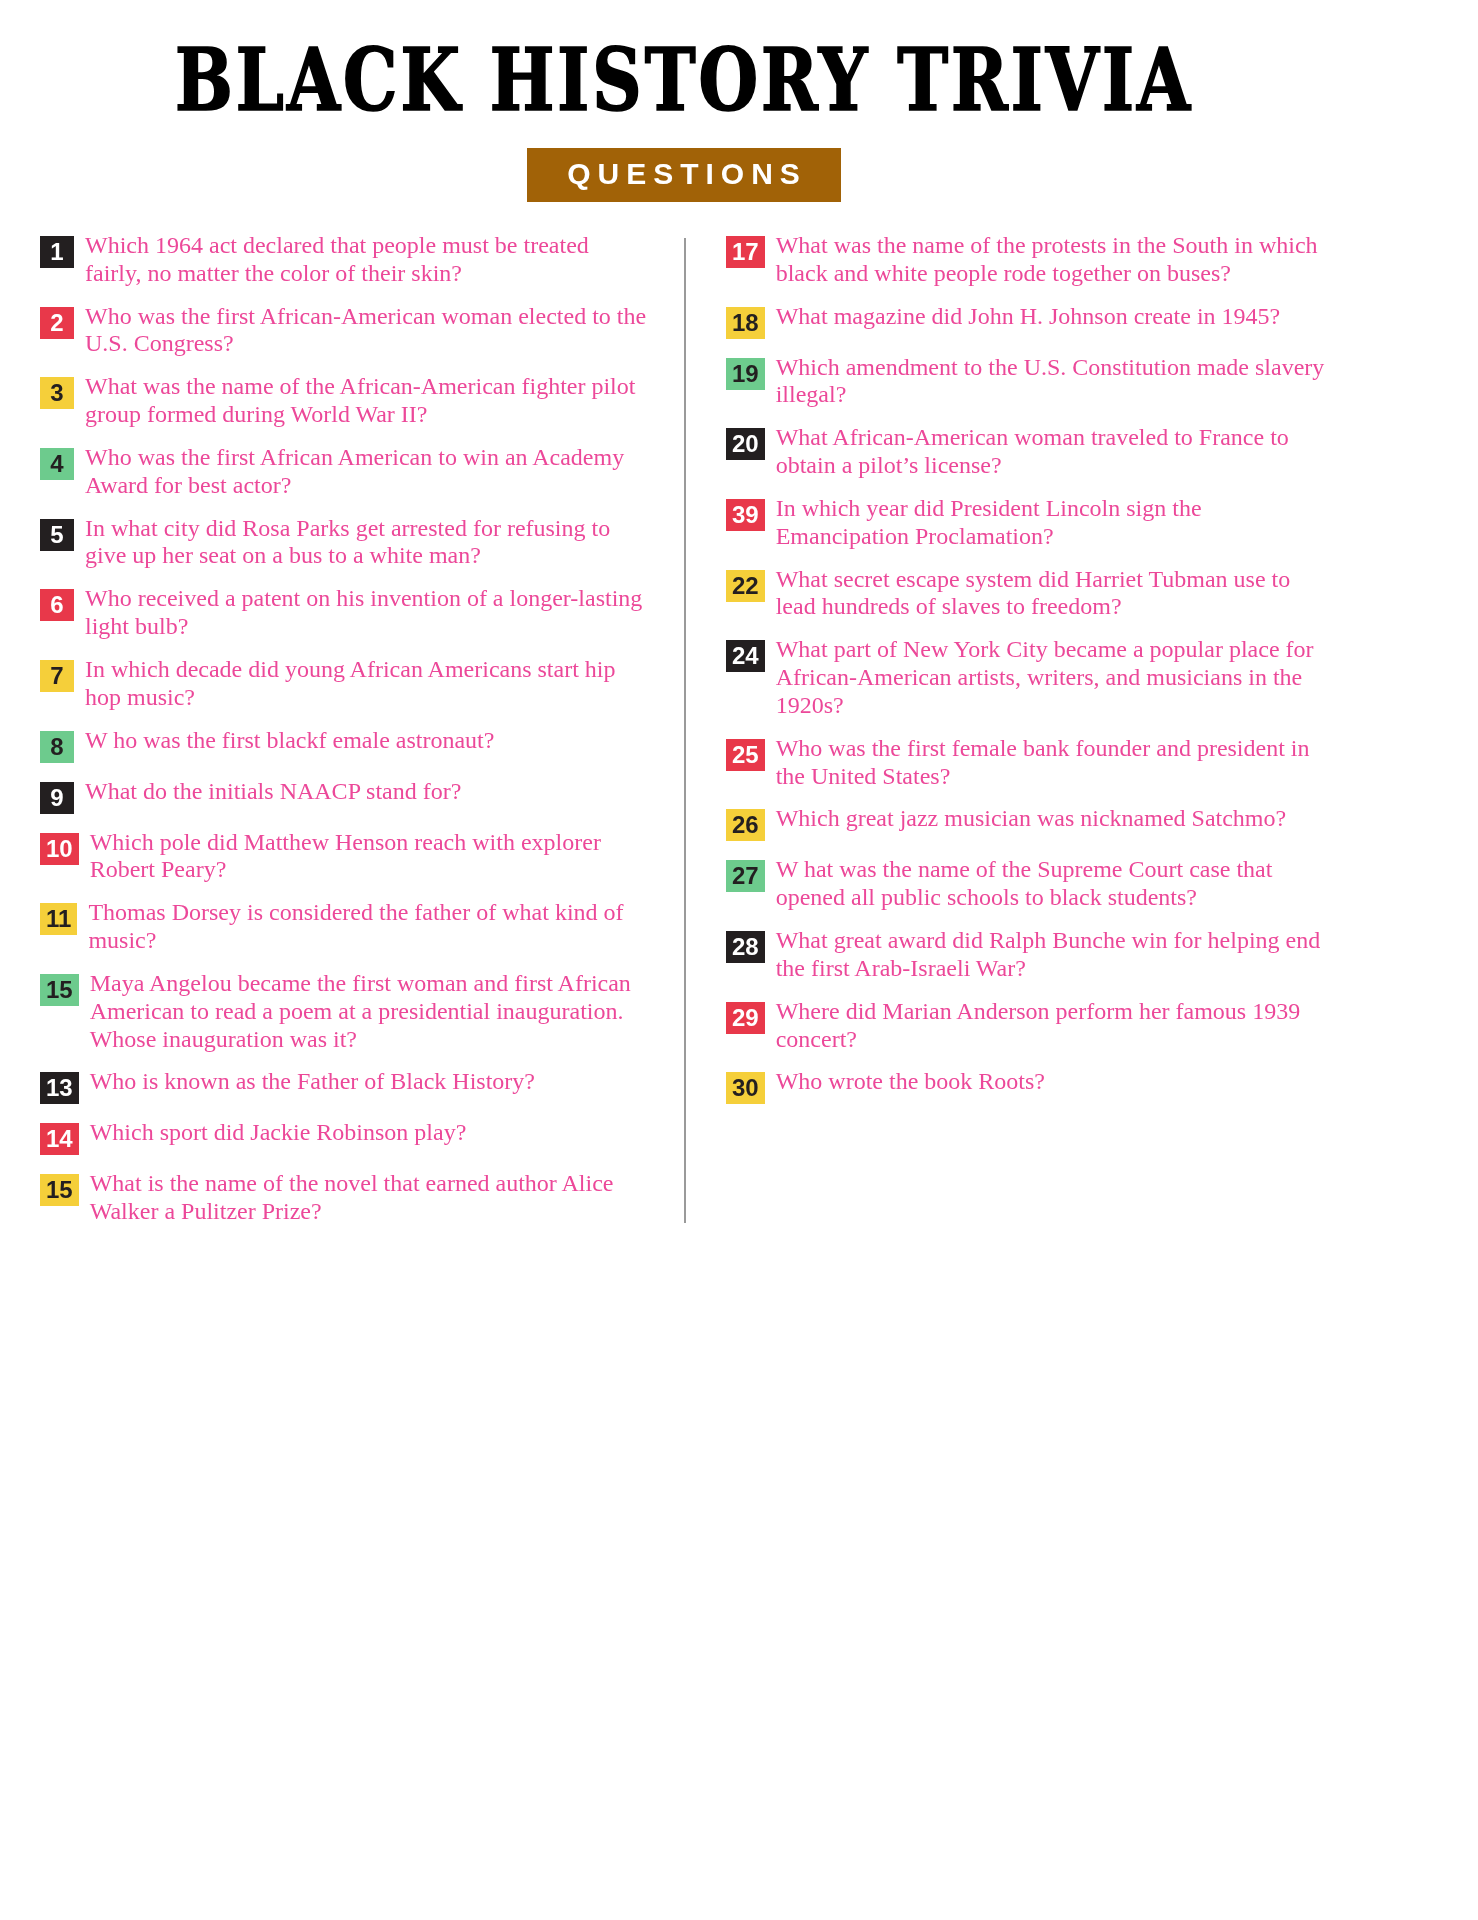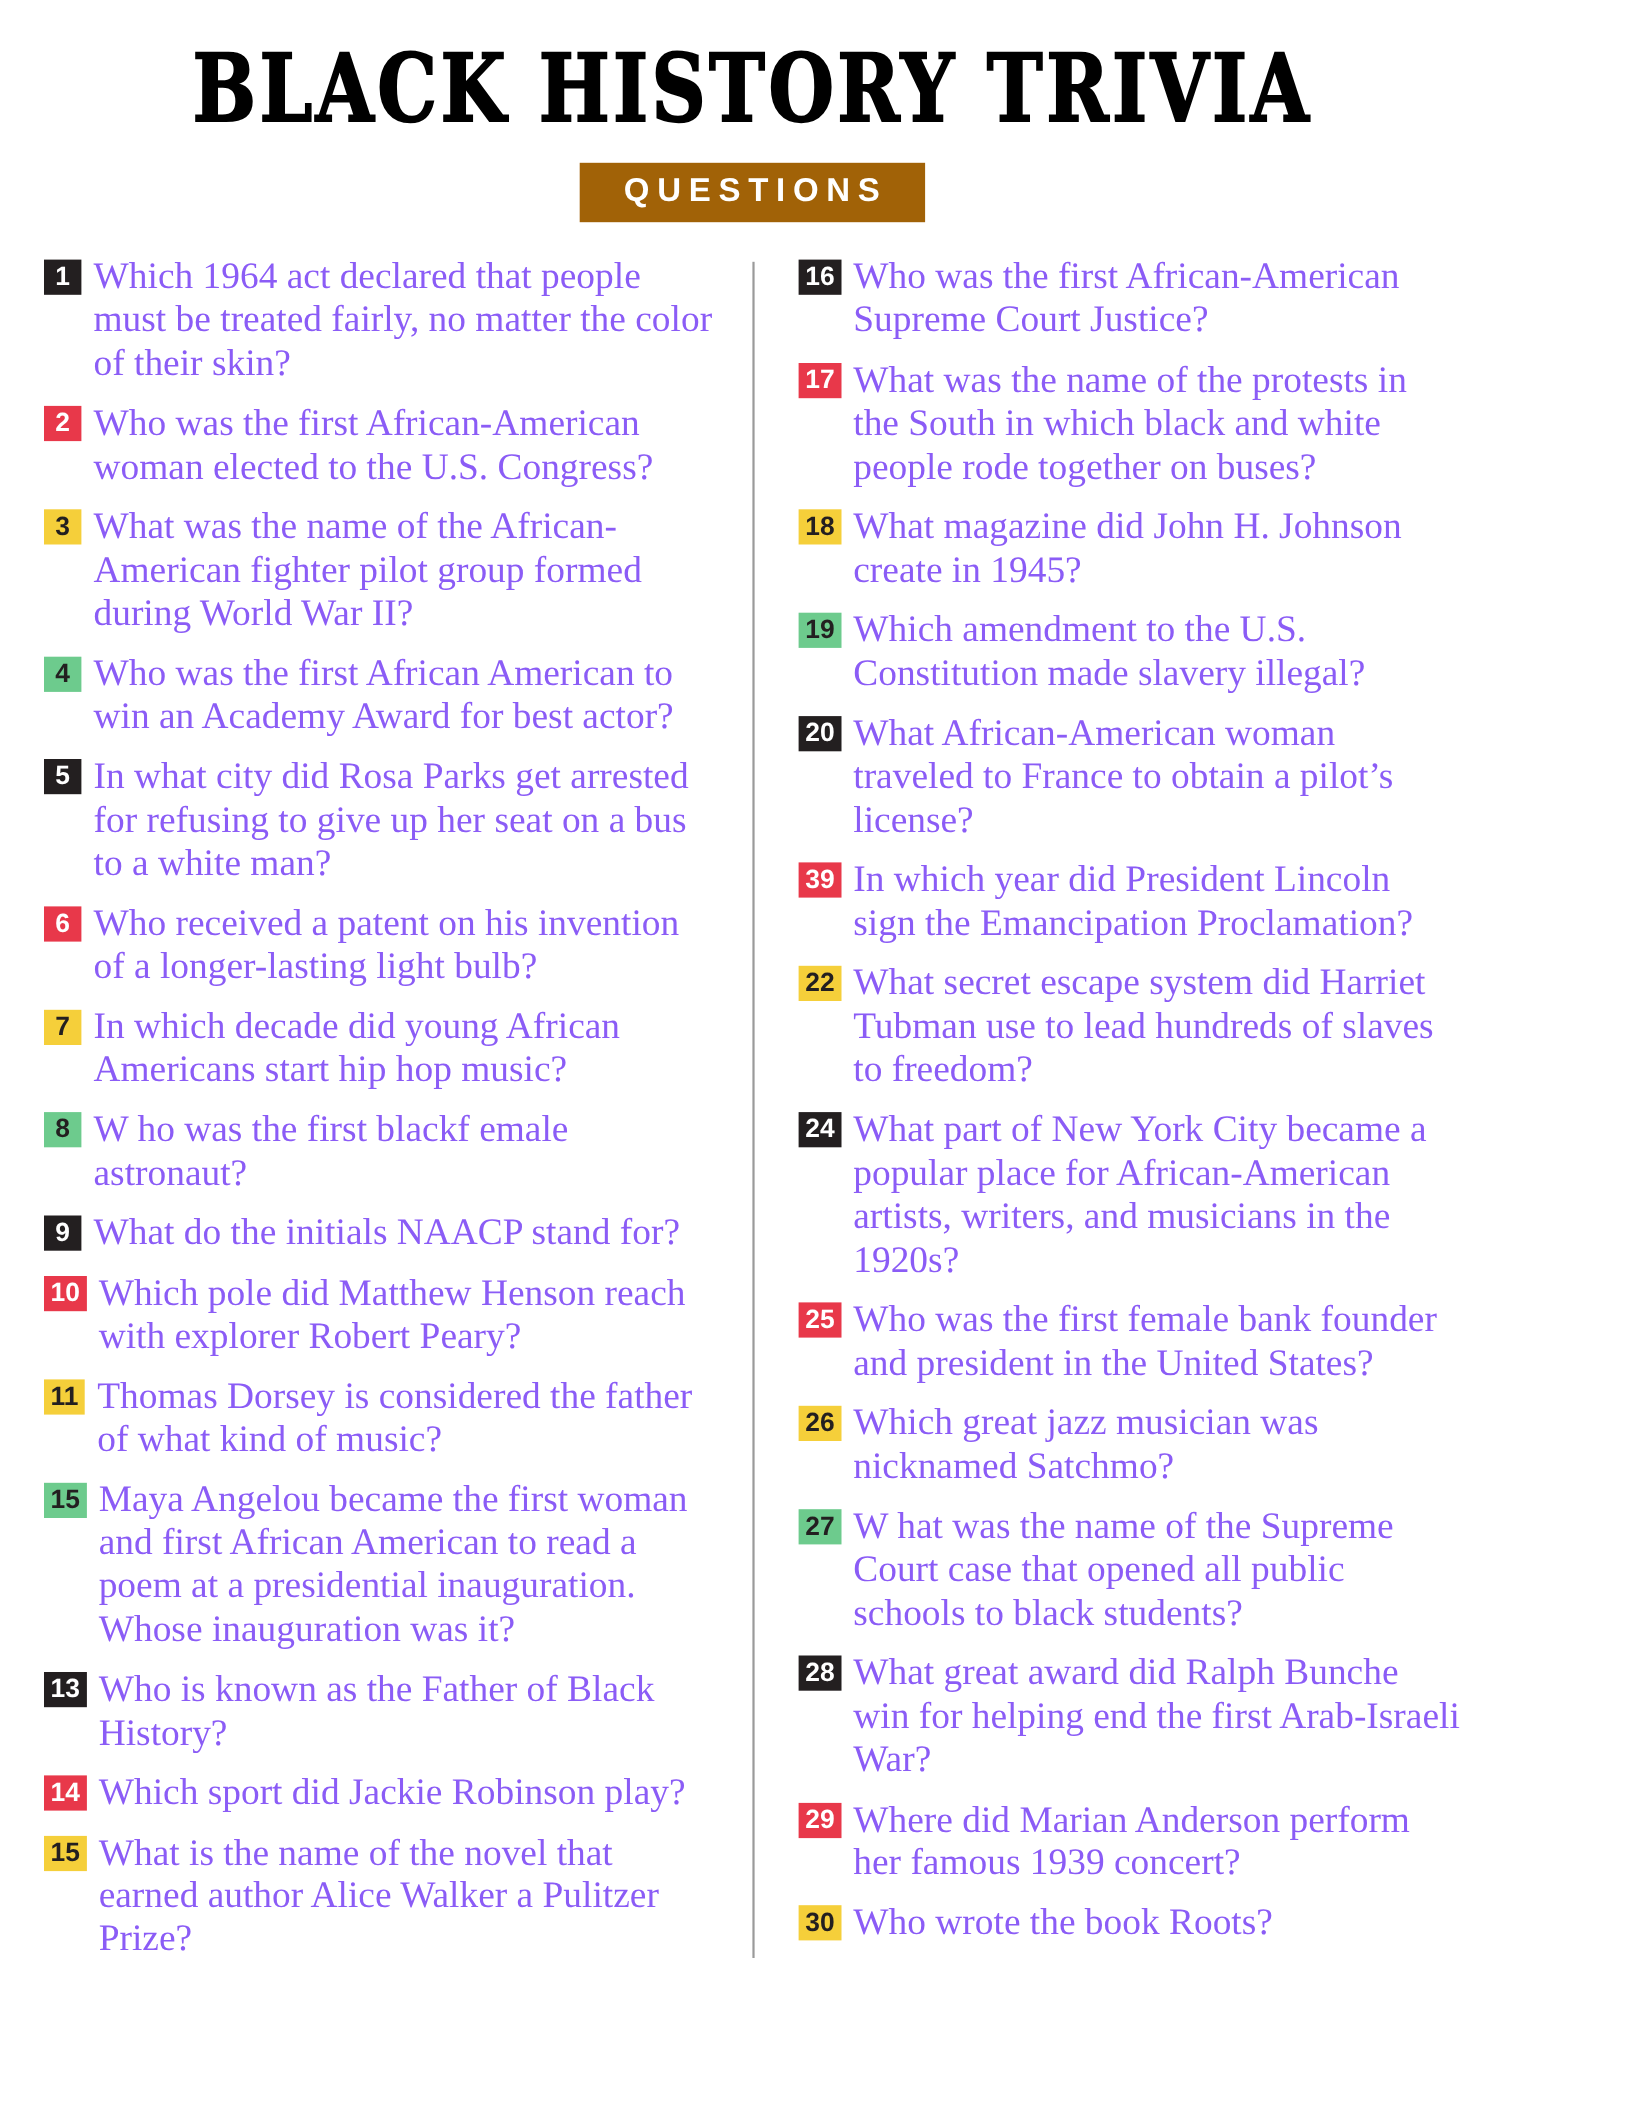--- a/index.html
+++ b/index.html
@@ -89,23 +89,23 @@
     line-height: 32px;
     margin-right: 11px;
     margin-top: 4px;
   }
   .n-black { background: #231f20; color: #ffffff; }
   .n-red   { background: #e8384a; color: #ffffff; }
   .n-yellow{ background: #f5cf3a; color: #231f20; }
   .n-green { background: #6dcb8d; color: #231f20; }
   .qtext {
     font-family: "Liberation Serif", serif;
-    font-size: 34px;
+    font-size: 24px;
     line-height: 1.16;
-    color: #8b5cf6;
+    color: #ec4899;
   }
 </style>
 </head>
 <body>
 
 <div class="page">
 
   <div class="title">BLACK HISTORY TRIVIA</div>
 
   <div class="subtitle-wrap">
@@ -172,24 +172,20 @@
           <span class="num n-red">14</span>
           <span class="qtext">Which sport did Jackie Robinson play?</span>
         </div>
         <div class="q">
           <span class="num n-yellow">15</span>
           <span class="qtext">What is the name of the novel that earned author Alice Walker a Pulitzer Prize?</span>
         </div>
       </div>
     <div class="col col-right" id="right-col">
         <div class="q">
-          <span class="num n-black">16</span>
-          <span class="qtext">Who was the first African-American Supreme Court Justice?</span>
-        </div>
-        <div class="q">
           <span class="num n-red">17</span>
           <span class="qtext">What was the name of the protests in the South in which black and white people rode together on buses?</span>
         </div>
         <div class="q">
           <span class="num n-yellow">18</span>
           <span class="qtext">What magazine did John H. Johnson create in 1945?</span>
         </div>
         <div class="q">
           <span class="num n-green">19</span>
           <span class="qtext">Which amendment to the U.S. Constitution made slavery illegal?</span>

